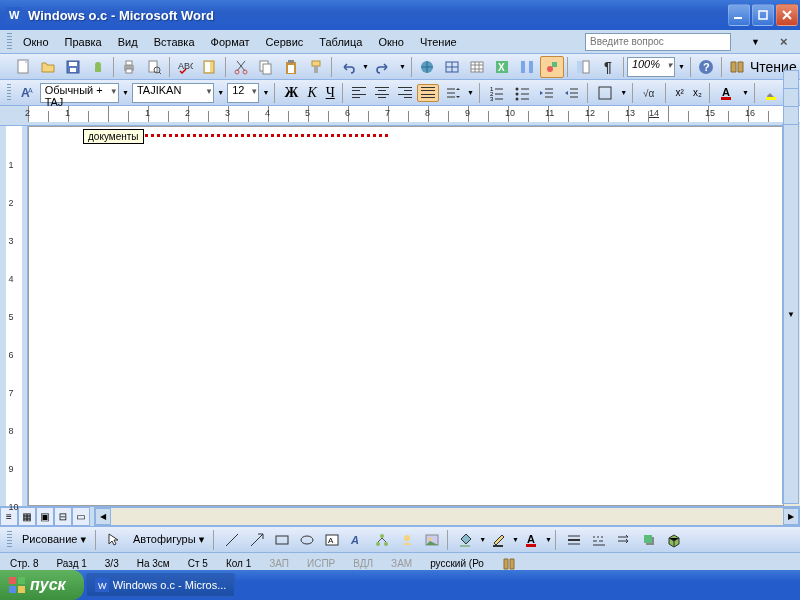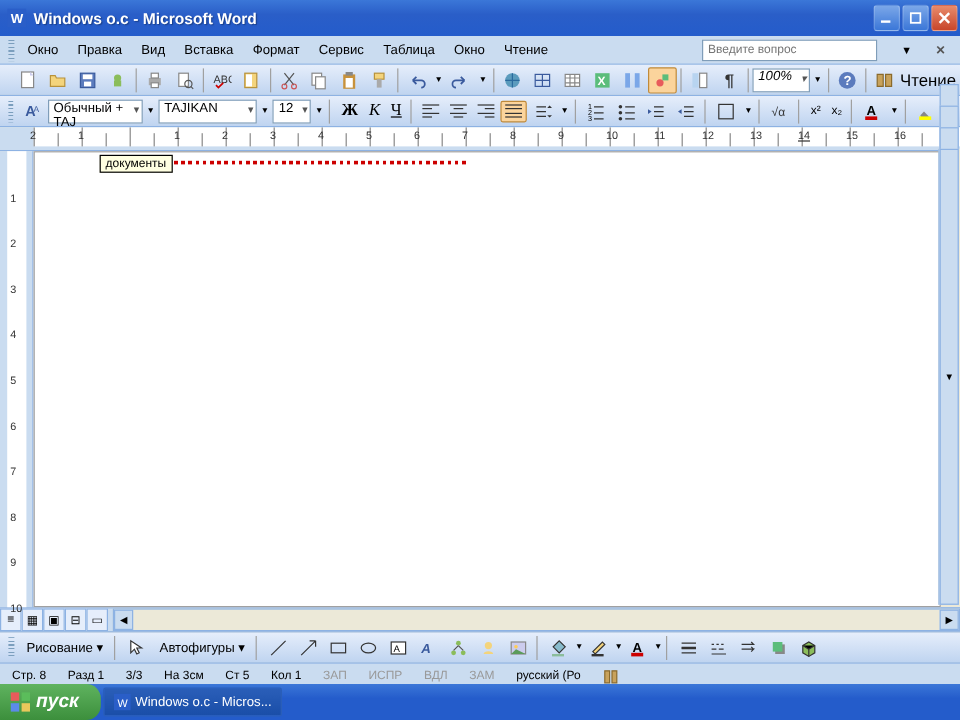--- a/index.html
+++ b/index.html
@@ -460,21 +460,21 @@
         <div class="rul-tick" style="left: 520px;"></div>
         <div class="rul-num" style="left: 517px;">11</div>
         <div class="rul-tick" style="left: 540px; top: 5px;"></div>
         <div class="rul-tick" style="left: 560px;"></div>
         <div class="rul-num" style="left: 557px;">12</div>
         <div class="rul-tick" style="left: 580px; top: 5px;"></div>
         <div class="rul-tick" style="left: 600px;"></div>
         <div class="rul-num" style="left: 597px;">13</div>
         <div class="rul-tick" style="left: 620px; top: 5px;"></div>
         <div class="rul-tick" style="left: 640px;"></div>
-        <div class="rul-num" style="left: 637px; text-decoration: underline;">14</div>
+        <div class="rul-num" style="left: 621px; text-decoration: underline;">14</div>
         <div class="rul-tick" style="left: 660px; top: 5px;"></div>
         <div class="rul-tick" style="left: 680px;"></div>
         <div class="rul-num" style="left: 677px;">15</div>
         <div class="rul-tick" style="left: 700px; top: 5px;"></div>
         <div class="rul-tick" style="left: 720px;"></div>
         <div class="rul-num" style="left: 717px;">16</div>
         <div class="rul-tick" style="left: 740px; top: 5px;"></div>
         <div class="rul-tick" style="left: 760px;"></div>
         <div class="rul-num" style="left: 757px;">17</div>
       </div>

